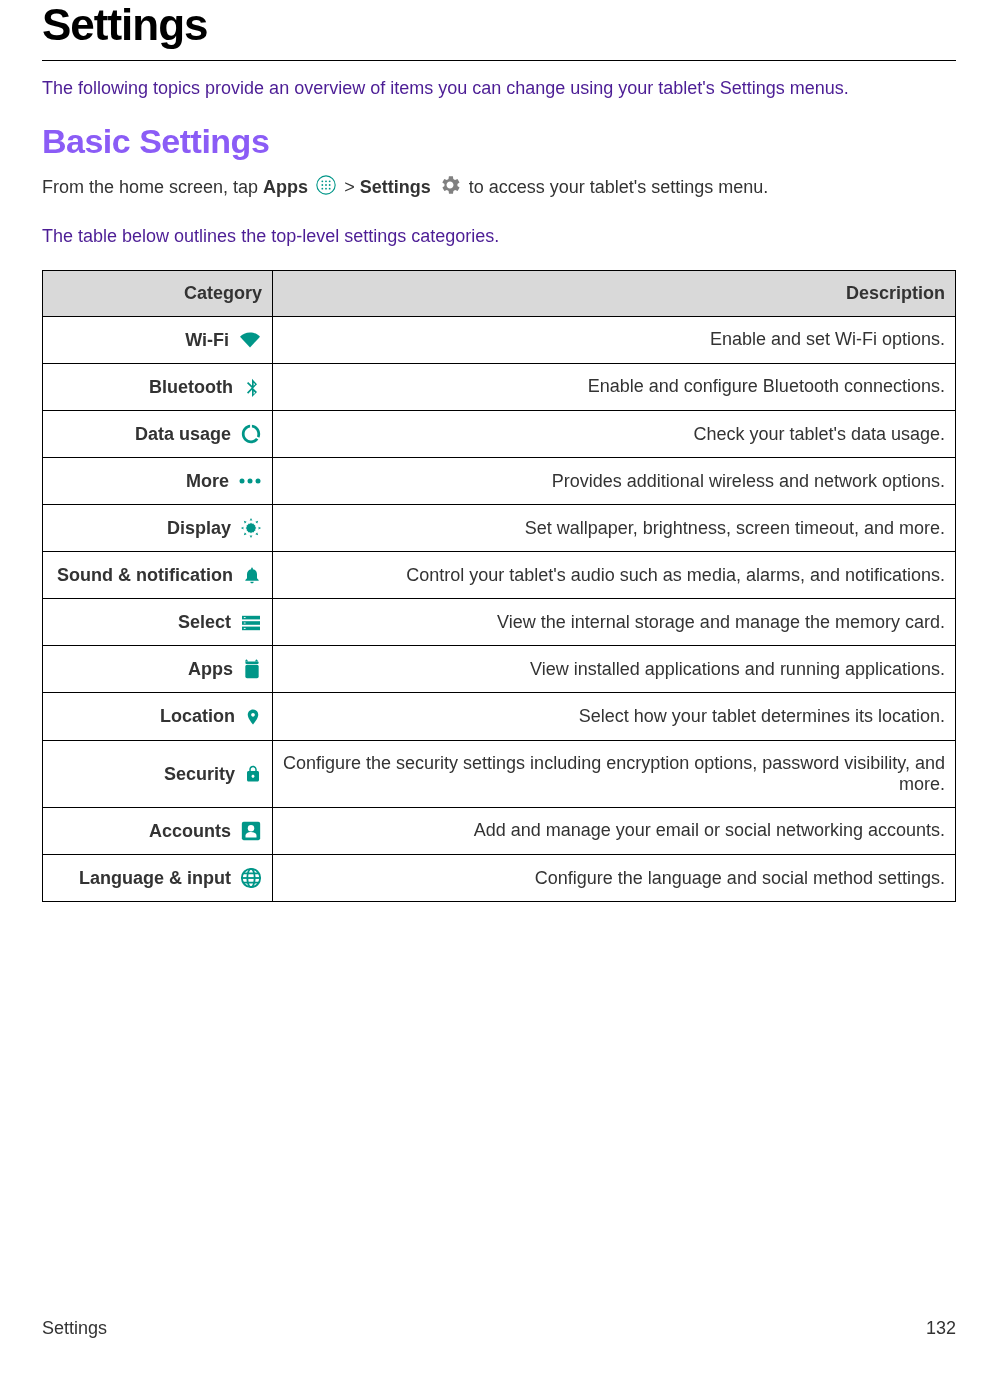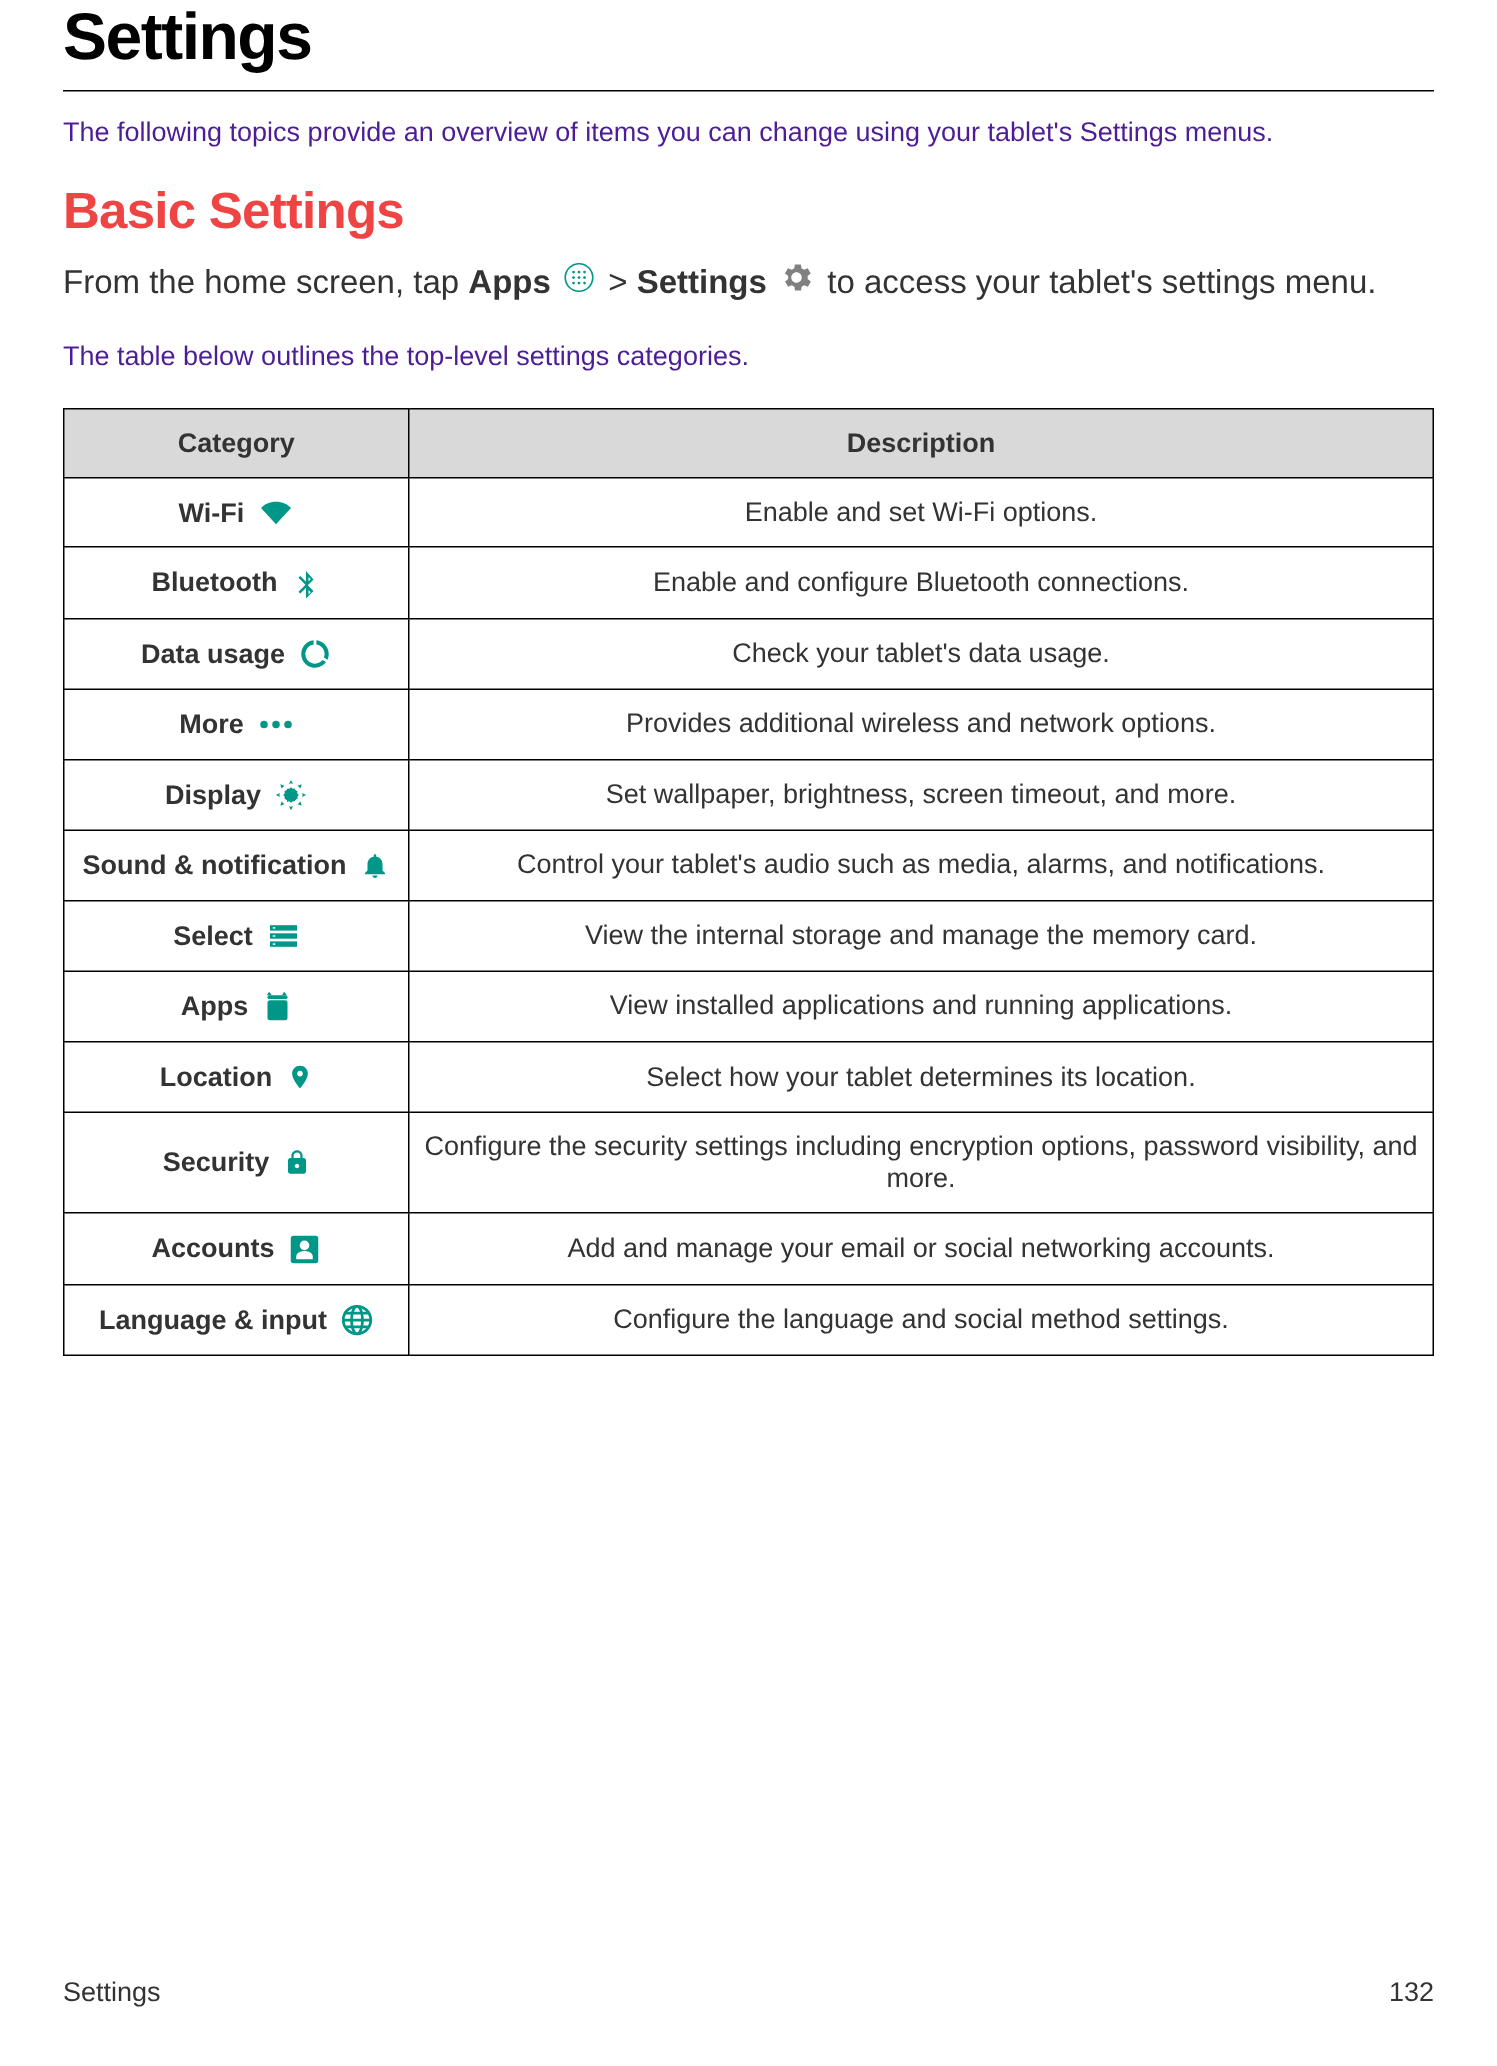--- a/index.html
+++ b/index.html
@@ -32,26 +32,26 @@
     p.body {
       font-size: 18px;
       color: #4c1d95;
       margin-bottom: 22px;
       line-height: 1.3;
     }
     h2.sub-title {
       font-family: "Arial Black", Arial, sans-serif;
       font-weight: 900;
       font-size: 34px;
-      color: #ef4444;
+      color: #8b5cf6;
       letter-spacing: -0.5px;
       margin-bottom: 12px;
     }
     .step {
-      font-size: 22px;
+      font-size: 18px;
       color: #333;
       margin-bottom: 20px;
       line-height: 1.4;
     }
     .step b {
       font-weight: bold;
       color: #333;
     }
     .inline-icon {
       display: inline-block;
@@ -60,21 +60,21 @@
     }
     table.settings-table {
       width: 100%;
       border-collapse: collapse;
       margin-bottom: 60px;
     }
     table.settings-table th,
     table.settings-table td {
       border: 1px solid #000;
       padding: 12px 10px;
-      text-align: center;
+      text-align: right;
       vertical-align: middle;
       font-size: 18px;
       margin-left: 28px;
     }
     table.settings-table th {
       background: #d9d9d9;
       font-weight: bold;
       padding: 12px 10px;
     }
     .cat-cell {

